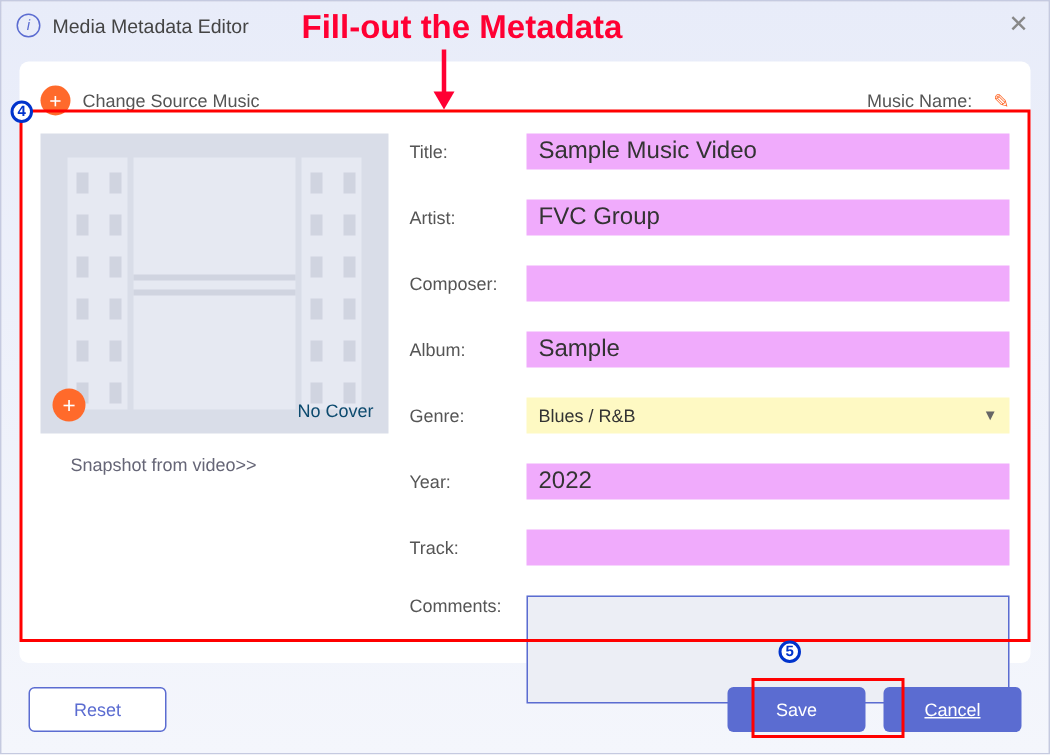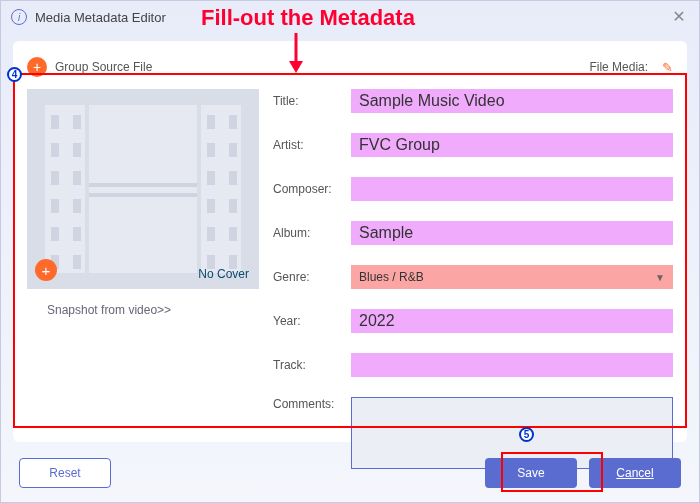--- a/index.html
+++ b/index.html
@@ -40,21 +40,21 @@
 .cover .s3 { left: 174px; width: 40px; }
 .cover .hole { position: absolute; width: 8px; height: 14px; background: #d0d4e0; }
 .cover .plus2 { position: absolute; bottom: 8px; left: 8px; width: 22px; height: 22px; border-radius: 50%; background: #ff6a2b; color: #fff; font-size: 15px; display: flex; align-items: center; justify-content: center; cursor: pointer; }
 .cover .nocover { position: absolute; bottom: 8px; right: 10px; font-size: 12px; color: #0c4a6e; }
 .snapshot { font-size: 12px; color: #667; margin-top: 14px; cursor: pointer; margin-left: 20px; }
 
 .rightcol { flex: 1; }
 .frow { display: flex; align-items: center; margin-bottom: 20px; }
 .flabel { width: 78px; font-size: 12px; color: #555; }
 .finput { flex: 1; height: 24px; background: #f0abfc; border: none; padding: 0 8px; font-size: 16px; color: #333; }
-.fselect { flex: 1; height: 24px; background: #fca5a5; border: none; padding: 0 8px; font-size: 12px; color: #333; position: relative; display: flex; align-items: center; }
+.fselect { flex: 1; height: 24px; background: #fef9c3; border: none; padding: 0 8px; font-size: 12px; color: #333; position: relative; display: flex; align-items: center; }
 .fselect .caret { position: absolute; right: 8px; color: #666; font-size: 10px; }
 .frow.comments { align-items: flex-start; }
 .ftext { flex: 1; height: 72px; background: #eceef5; border: 1.5px solid #5b6cd1; padding: 4px 8px; font-size: 12px; color: #333; resize: none; }
 
 .footer { position: absolute; bottom: 14px; left: 18px; right: 18px; display: flex; align-items: center; }
 .reset-btn { width: 92px; height: 30px; border: 1.5px solid #5b6cd1; background: #fff; color: #5b6cd1; border-radius: 4px; font-size: 12px; cursor: pointer; }
 .save-btn { width: 92px; height: 30px; background: #5b6cd1; color: #fff; border: none; border-radius: 4px; font-size: 12px; cursor: pointer; margin-right: 12px; }
 .cancel-btn { width: 92px; height: 30px; background: #5b6cd1; color: #fff; border: none; border-radius: 4px; font-size: 12px; cursor: pointer; text-decoration: underline; }
 .save-highlight { position: absolute; bottom: 10px; left: 500px; width: 102px; height: 40px; border: 2.5px solid #ff0000; pointer-events: none; z-index: 55; }
 </style>
@@ -71,23 +71,23 @@
 
   <div class="annotation-title">Fill-out the Metadata</div>
   <svg class="arrow-down" width="20" height="42">
     <line x1="10" y1="2" x2="10" y2="32" stroke="#ff0033" stroke-width="3"></line>
     <polygon points="10,42 3,30 17,30" fill="#ff0033"></polygon>
   </svg>
 
   <div class="panel">
     <div class="toprow">
       <div class="plus-btn">+</div>
-      <div class="change-src">Group Source File</div>
+      <div class="change-src">Change Source Music</div>
       <div class="spacer"></div>
-      <div class="filename-label">File Media:</div>
+      <div class="filename-label">Music Name:</div>
       <div class="pencil">✎</div>
     </div>
 
     <div class="content">
       <div class="leftcol">
         <div class="cover">
           <div class="film">
             <div class="strip s1"></div>
             <div class="strip s2"></div>
             <div class="strip s3"></div>

